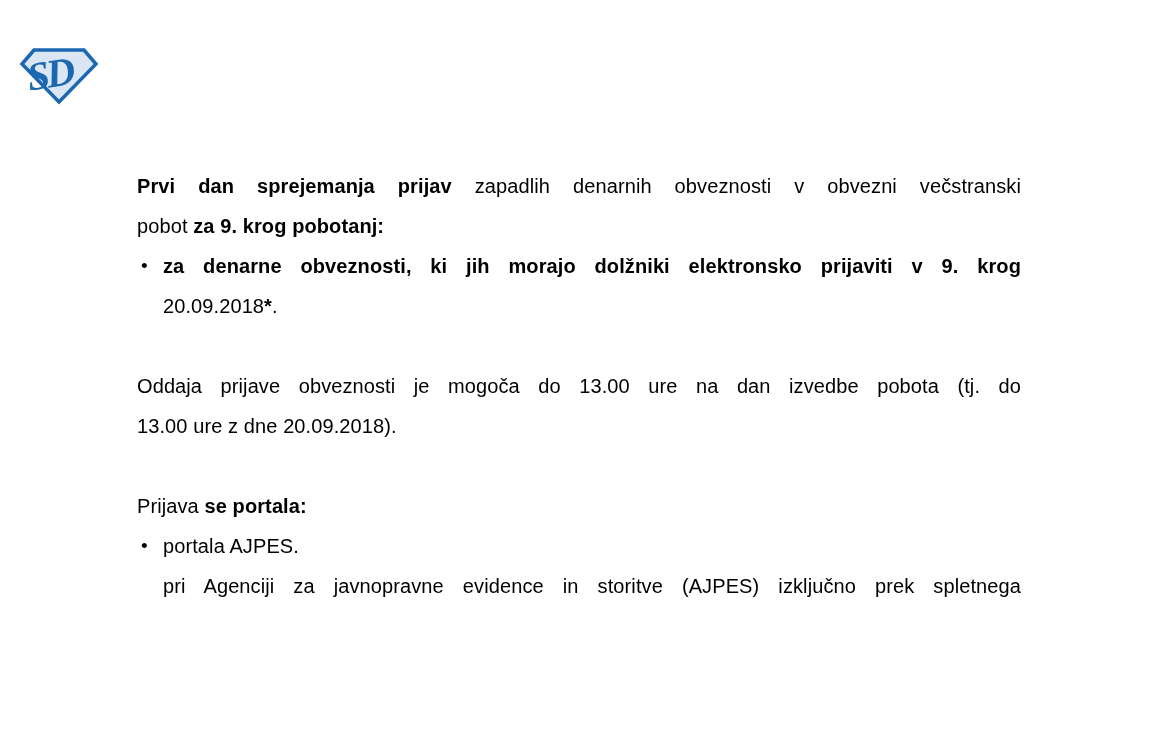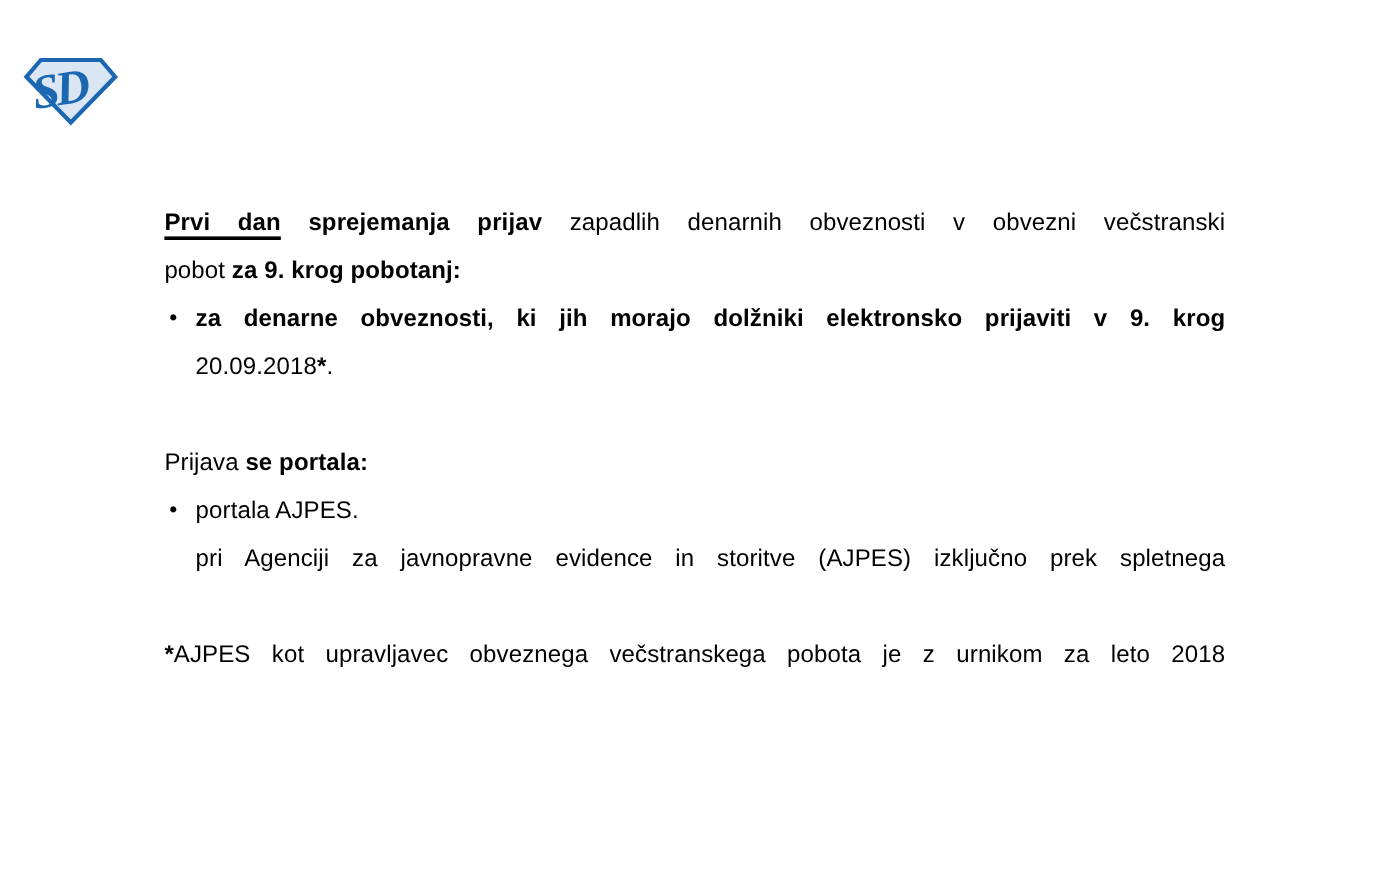--- a/index.html
+++ b/index.html
@@ -20,21 +20,20 @@
     left: 137px; top: 166px;
     width: 884px;
     font-size: 20px;
     line-height: 40px;
     letter-spacing: 0.1px;
   }
   .line { text-align: justify; }
   .line.stretch { text-align-last: justify; }
   .b { font-weight: 700; }
   .u {
-    text-decoration: underline;
     text-decoration-thickness: 2.5px;
     text-underline-offset: 5px;
   }
   .para.gap, .bullet.gap { margin-top: 40px; }
   .bullet { position: relative; padding-left: 26px; }
   .bullet .marker {
     position: absolute;
     left: 4px; top: 0;
     line-height: 40px;
     font-size: 19px;
@@ -56,28 +55,29 @@
     <div class="line stretch"><span class="b u">Prvi dan</span><span class="b"> sprejemanja prijav</span><span> zapadlih denarnih obveznosti v obvezni večstranski</span></div>
     <div class="line"><span>pobot </span><span class="b">za 9. krog pobotanj:</span></div>
   </div>
 
   <div class="bullet">
     <span class="marker">•</span>
     <div class="line stretch"><span class="b">za denarne obveznosti, ki jih morajo dolžniki elektronsko prijaviti v 9. krog</span></div>
     <div class="line"><span>20.09.2018</span><span class="b">*</span><span>.</span></div>
   </div>
 
+  <div class="para gap">
+    <div class="line stretch"><span>Oddaja prijave obveznosti je mogoča do 13.00 ure na dan izvedbe pobota (tj. do</span></div>
+    <div class="line"><span>13.00 ure z dne 20.09.2018).</span></div>
+  </div>
 
   <div class="para gap">
     <div class="line"><span>Prijava </span><span class="b">se portala:</span></div>
   </div>
 
   <div class="bullet">
     <span class="marker">•</span>
     <div class="line"><span>portala AJPES.</span></div>
     <div class="line stretch"><span>pri Agenciji za javnopravne evidence in storitve (AJPES) izključno prek spletnega</span></div>
   </div>
 
-  <div class="para gap">
-    <div class="line stretch"><span class="b">*</span><span>AJPES kot upravljavec obveznega večstranskega pobota je z urnikom za leto 2018</span></div>
-  </div>
 
 </div>
 
 </body></html>

